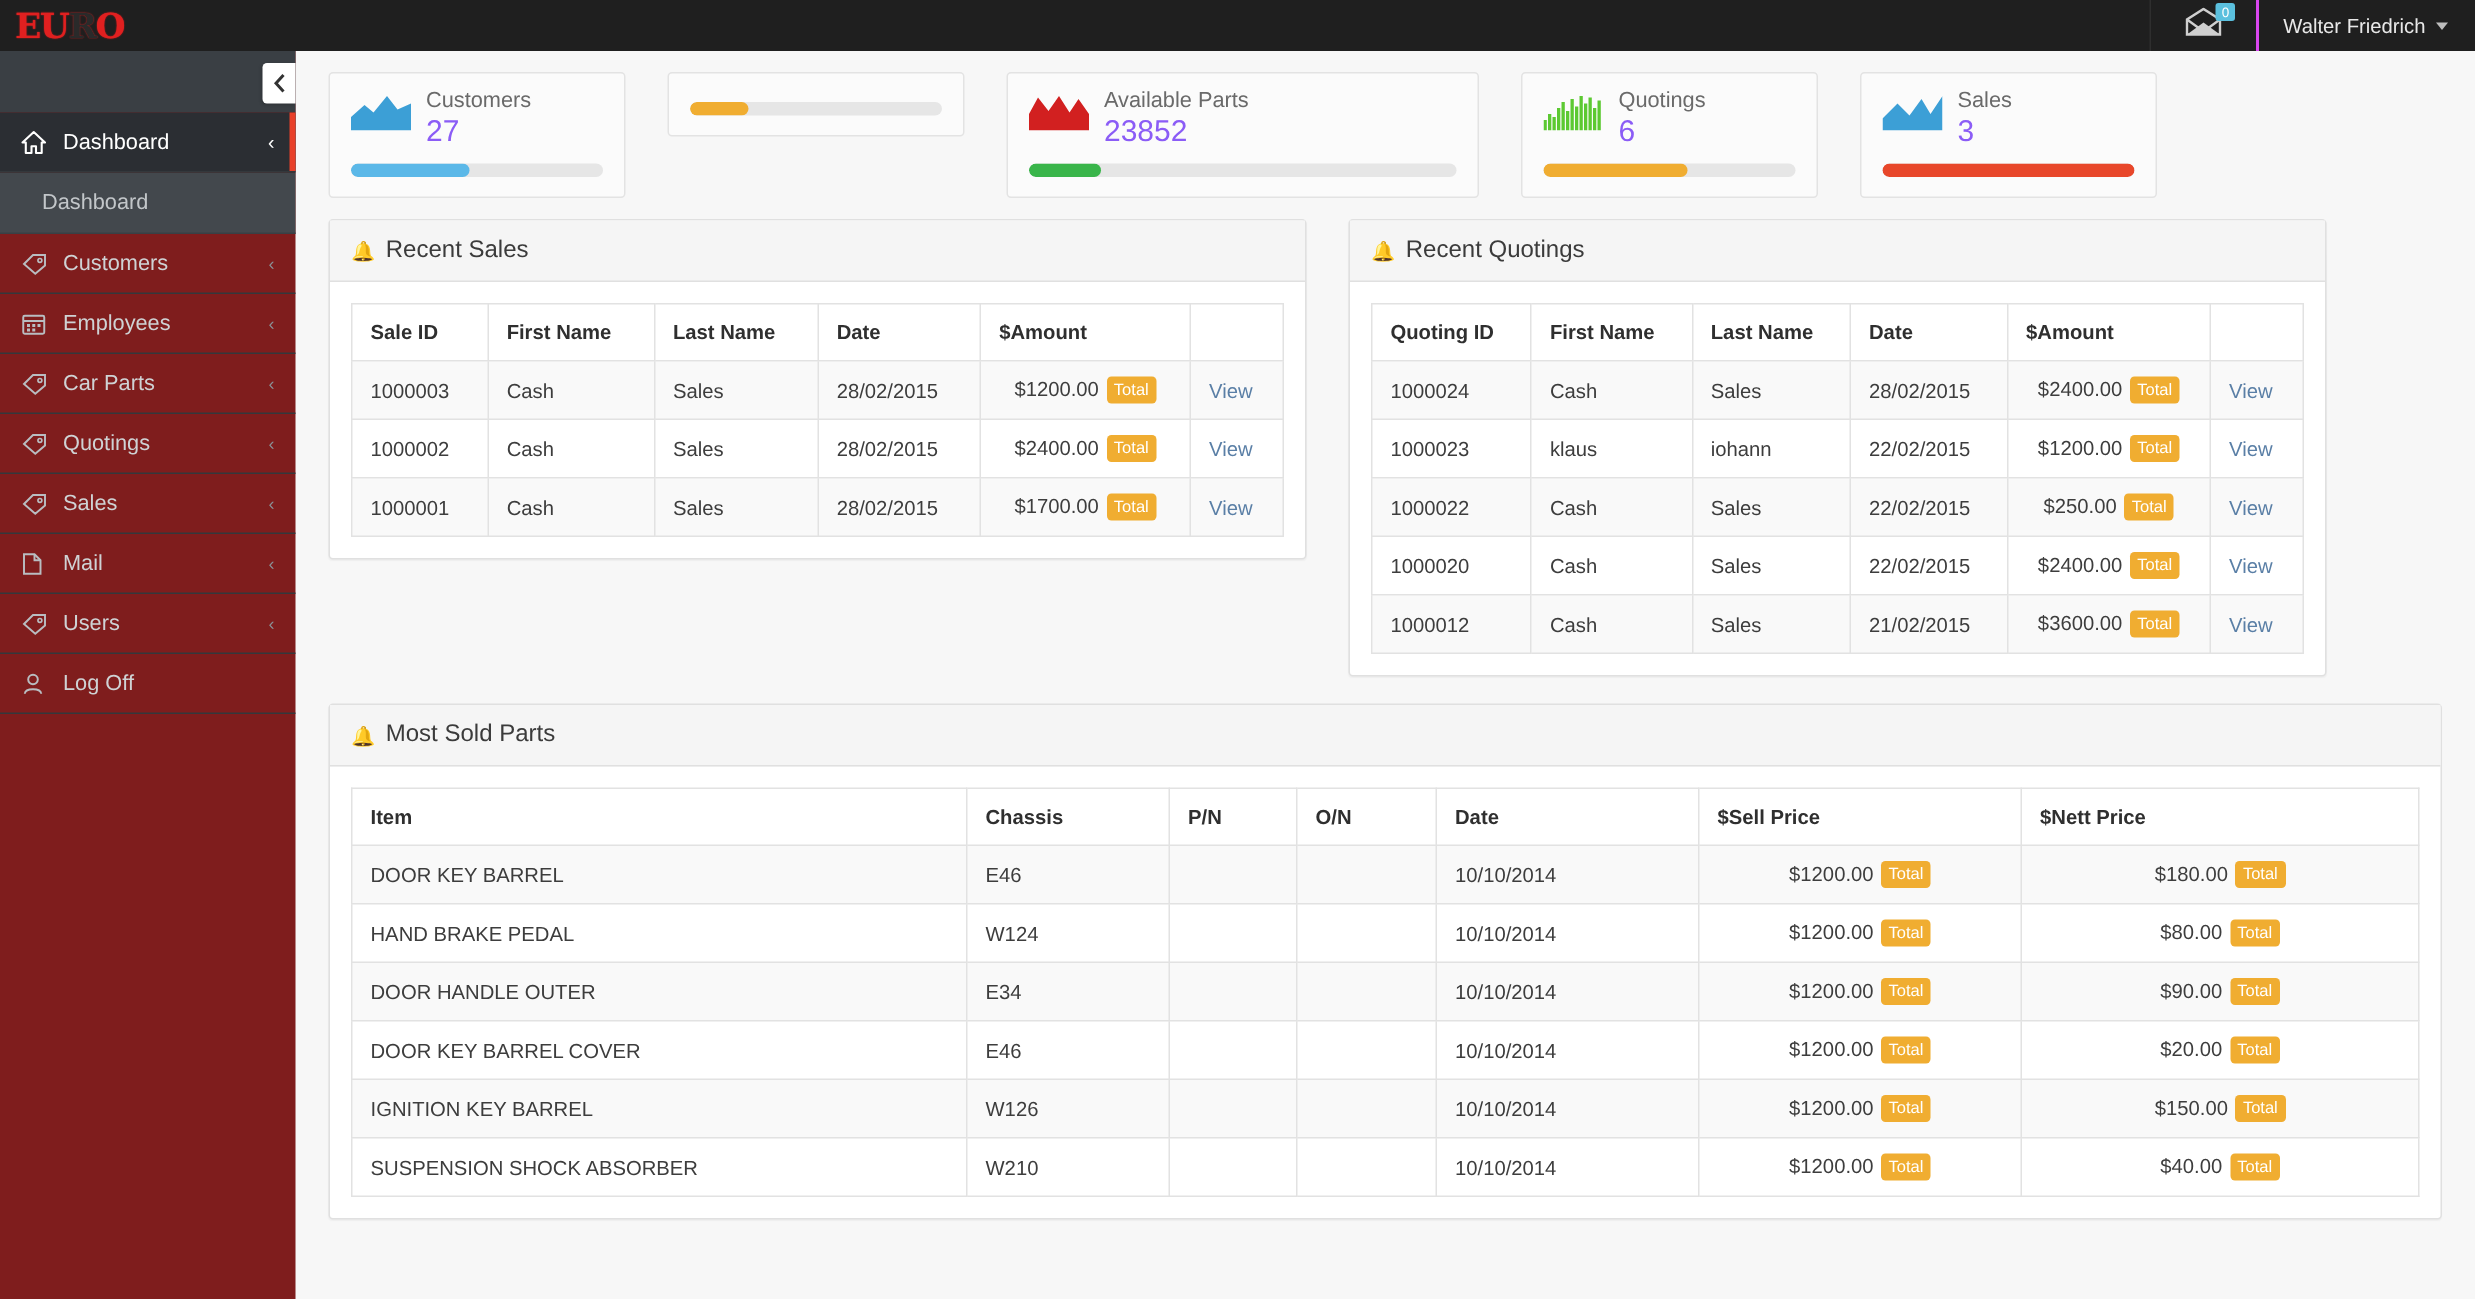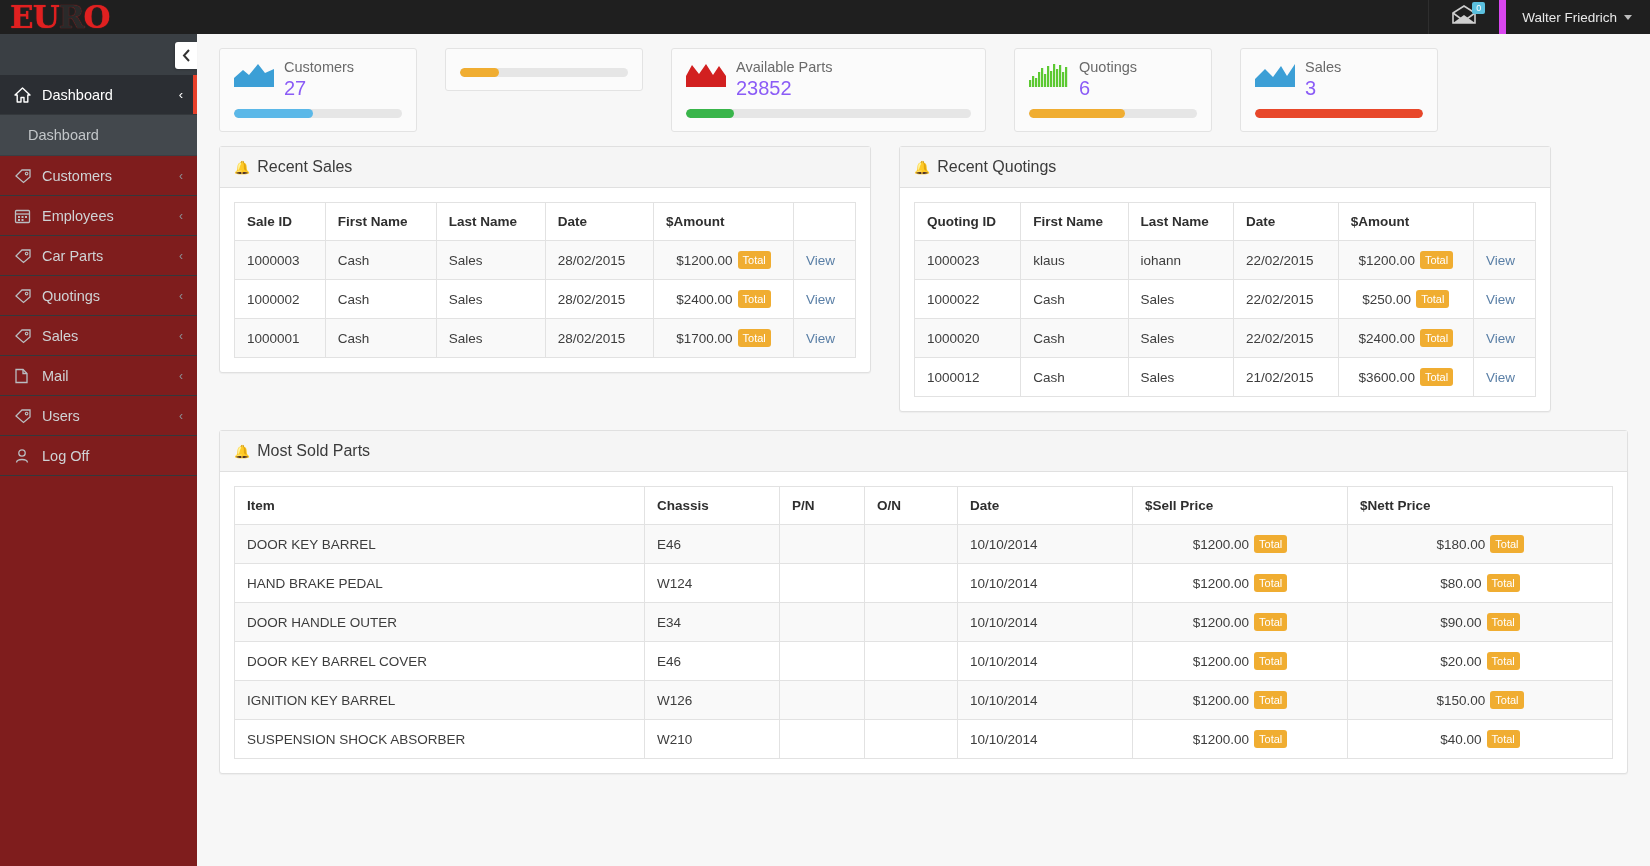--- a/index.html
+++ b/index.html
@@ -13,21 +13,21 @@
 
   
   .topbar {
     position: absolute; top: 0; left: 0; width: 1650px; height: 34px;
     background: #1f1f1f; display: flex; align-items: center;
     z-index: 30;
   }
   .logo {
     margin-left: 10px;
     font-family: "DejaVu Serif", serif;
-    font-size: 31px; font-weight: bold; letter-spacing: -1px;
+    font-size: 23px; font-weight: bold; letter-spacing: -1px;
     color: #e02020; line-height: 1;
     text-shadow: 0 0 1px #e02020;
   }
   .logo .dark { color: #2a2a2a; }
   .topbar-right {
     margin-left: auto; display: flex; align-items: center; height: 34px;
   }
   .mail-wrap {
     position: relative; padding: 0 22px; height: 34px;
     display: flex; align-items: center;
@@ -36,21 +36,21 @@
   .mail-icon { color: #cfcfcf; display: block; }
   .mail-badge {
     position: absolute; top: 2px; right: 14px;
     background: #5bc0de; color: #fff;
     font-size: 9px; line-height: 12px; min-width: 13px;
     text-align: center; border-radius: 2px; padding: 0 2px;
   }
   .user-wrap {
     display: flex; align-items: center; gap: 7px;
     padding: 0 18px 0 16px; height: 34px;
-    border-left: 7px solid #d946ef;
+    border-left: 2px solid #d946ef;
     color: #e8e8e8; font-size: 13.5px;
   }
   .caret-down {
     width: 0; height: 0; border-left: 4px solid transparent;
     border-right: 4px solid transparent; border-top: 5px solid #bdbdbd;
   }
 
   
   .sidebar {
     position: absolute; top: 34px; left: 0; width: 197px; height: 832px;
@@ -466,20 +466,28 @@
                 <th>Quoting ID</th>
                 <th>First Name</th>
                 <th>Last Name</th>
                 <th>Date</th>
                 <th>$Amount</th>
                 <th style="width:62px"></th>
               </tr>
             </thead>
             <tbody>
               <tr>
+                <td>1000024</td>
+                <td>Cash</td>
+                <td>Sales</td>
+                <td>28/02/2015</td>
+                <td class="cell-amt"><span>$2400.00</span><span class="badge-total">Total</span></td>
+                <td><a class="view-link">View</a></td>
+              </tr>
+              <tr>
                 <td>1000023</td>
                 <td>klaus</td>
                 <td>iohann</td>
                 <td>22/02/2015</td>
                 <td class="cell-amt"><span>$1200.00</span><span class="badge-total">Total</span></td>
                 <td><a class="view-link">View</a></td>
               </tr>
               <tr>
                 <td>1000022</td>
                 <td>Cash</td>

